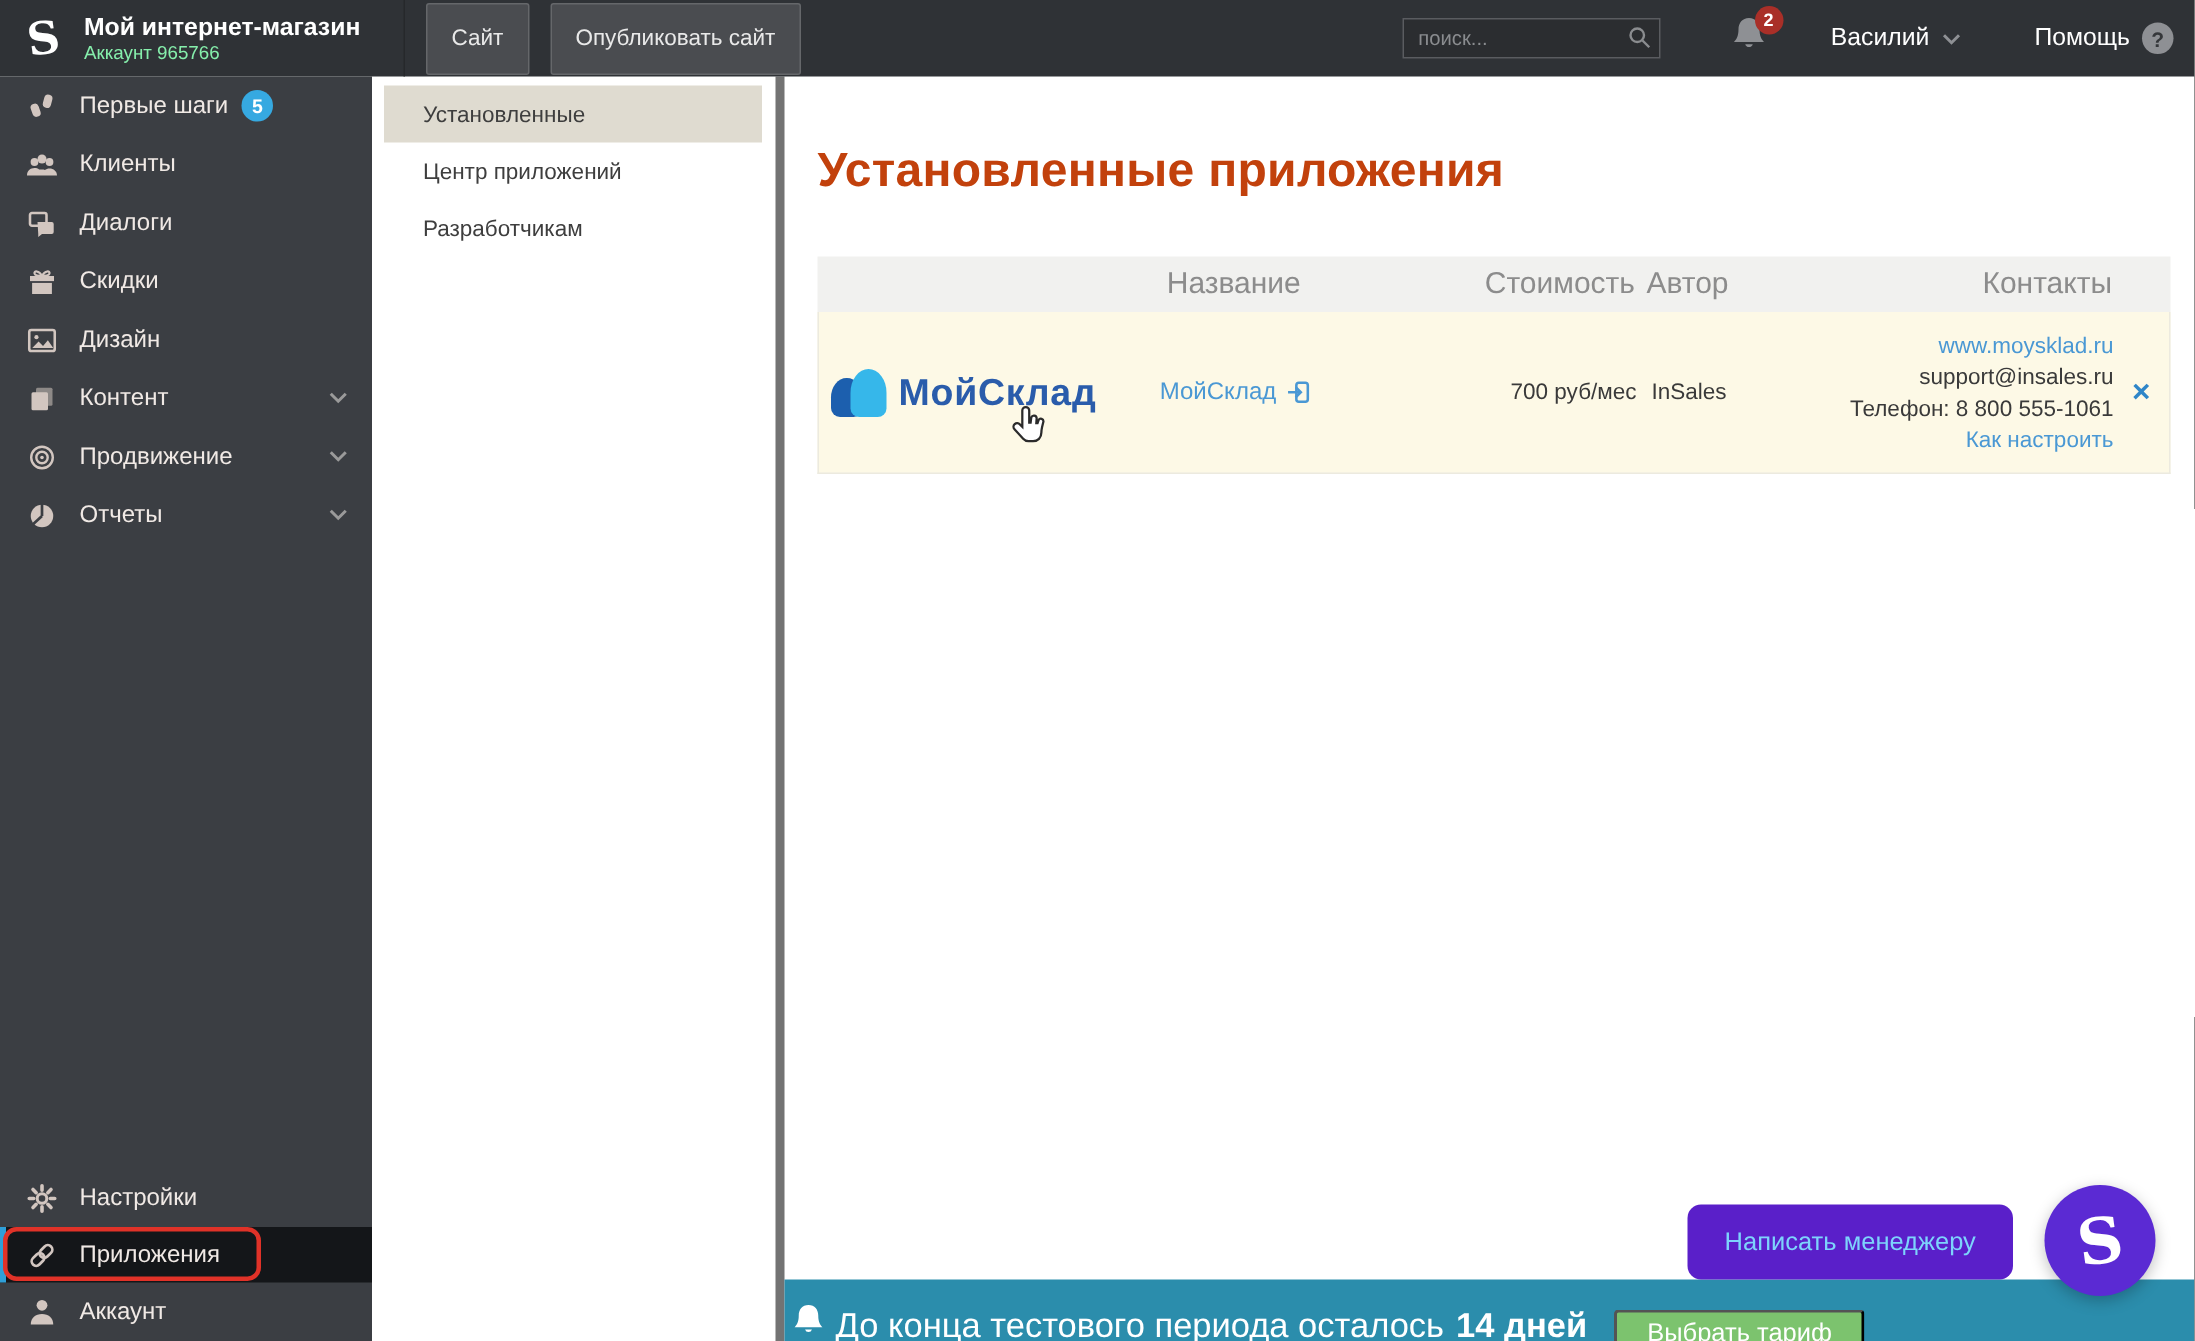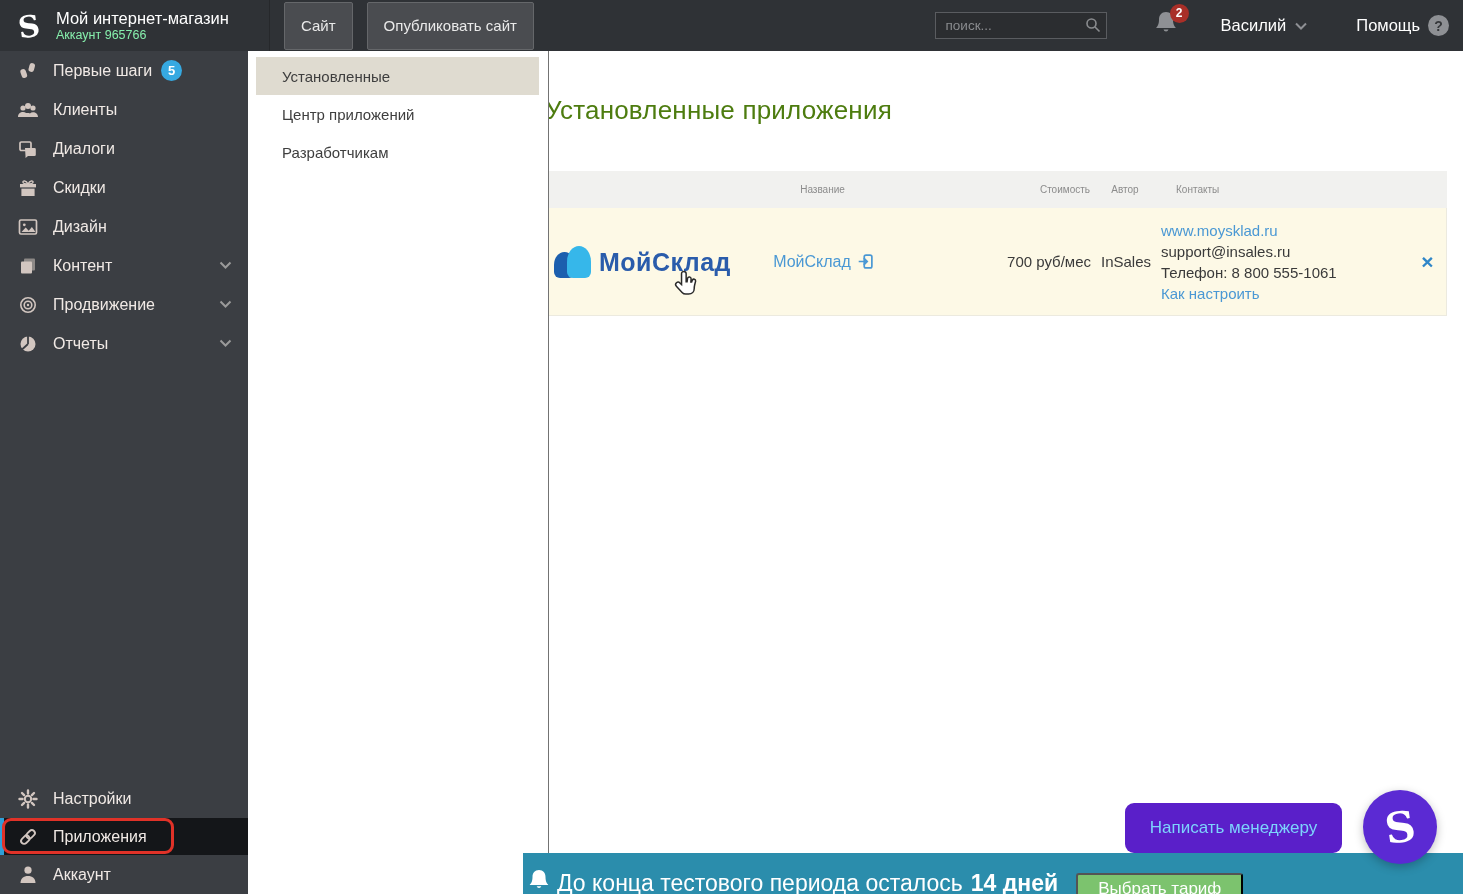--- a/index.html
+++ b/index.html
@@ -6,21 +6,21 @@
   html,body { background:#222; }
   .screen {
     position:relative; width:1463px; height:894px; overflow:hidden;
     font-family:"Liberation Sans", sans-serif; background:#ffffff;
   }
   
   .topbar { position:absolute; left:0; top:0; width:1463px; height:51px; background:#2f3236; display:flex; align-items:center; z-index:30; }
   .brand { display:flex; align-items:center; width:270px; height:51px; padding-left:10px; border-right:1px solid #26282b; }
   .brand-s { width:38px; height:38px; display:flex; align-items:center; justify-content:center; color:#fff; font-size:30px; font-weight:bold; font-family:"DejaVu Serif", serif; transform:rotate(-8deg); }
   .brand-txt { margin-left:8px; line-height:1.15; }
-  .brand-title { color:#ffffff; font-size:16.5px; font-weight:normal; }
+  .brand-title { color:#ffffff; font-size:16.5px; font-weight:bold; }
   .brand-sub { color:#86efac; font-size:12.5px; }
   .tb-btn { height:48px; margin-left:14px; padding:0 16px; background:#4a4c50; border:1px solid #65676a; color:#e9e9e9; font-size:15px; display:flex; align-items:center; border-radius:2px; cursor:pointer; }
   .tb-right { margin-left:auto; display:flex; align-items:center; padding-right:14px; }
   .search-box { position:relative; width:172px; height:27px; }
   .search-box input { width:100%; height:100%; background:#2b2d30; border:1px solid #5a5c60; color:#a9abae; font-size:13.5px; padding:0 28px 0 10px; outline:none; font-family:"Liberation Sans",sans-serif; }
   .search-box input::placeholder { color:#8a8c8f; }
   .search-ic { position:absolute; right:6px; top:5px; }
   .bell-wrap { position:relative; margin-left:46px; width:30px; height:34px; cursor:pointer; }
   .badge-red { position:absolute; right:-6px; top:-5px; width:19px; height:19px; border-radius:50%; background:#a92f28; color:#fff; font-size:12px; font-weight:bold; display:flex; align-items:center; justify-content:center; }
   .user { display:flex; align-items:center; margin-left:38px; color:#fff; font-size:16.5px; cursor:pointer; }
@@ -31,35 +31,35 @@
   .nav-item { display:flex; align-items:center; height:39px; padding-left:16px; color:#f0e9e5; font-size:16px; cursor:pointer; position:relative; }
   .nav-ic { width:24px; display:flex; justify-content:center; }
   .nav-lab { margin-left:13px; }
   .nav-chev { margin-left:auto; margin-right:16px; display:flex; }
   .badge-blue { width:21px; height:21px; margin-left:9px; border-radius:50%; background:#36a9e1; color:#fff; font-size:13px; font-weight:bold; display:flex; align-items:center; justify-content:center; }
   .side-bottom { position:absolute; left:0; bottom:0; width:248px; }
   .nav-item.active-dark { background:#141619; height:37px; }
   .active-strip { position:absolute; left:0; top:0; width:4px; height:100%; background:#2f9fd8; }
   .annot { position:absolute; left:2px; top:0px; width:172px; height:36px; border:3px solid #e03228; border-radius:9px; pointer-events:none; }
   
-  .submenu { position:absolute; left:248px; top:51px; width:301px; height:843px; background:#ffffff; border-right:1px solid #737373; z-index:10; }
+  .submenu { position:absolute; left:248px; top:51px; width:275px; height:843px; background:#ffffff; border-right:6px solid #737373; z-index:10; }
   .sub-item { height:38px; display:flex; align-items:center; padding-left:26px; font-size:15px; color:#3e3e3e; cursor:pointer; margin:0 9px 0 8px; }
   .sub-item.sel { background:#dfdbd0; }
   .submenu .sub-item:first-child { margin-top:6px; }
   
   .main { position:absolute; left:523px; top:51px; width:940px; height:843px; background:#fff; }
-  .page-title { position:absolute; left:22px; top:44px; font-size:26px; color:#4d7c0f; font-weight:400; letter-spacing:0.2px; }
+  .page-title { position:absolute; left:22px; top:44px; font-size:32px; color:#c2410c; font-weight:700; letter-spacing:0.2px; }
   .tbl { position:absolute; left:22px; top:120px; width:902px; }
-  .tbl-head { display:flex; height:37px; background:#f1f1ef; align-items:center; color:#8c8c8c; font-size:10px; }
+  .tbl-head { display:flex; height:37px; background:#f1f1ef; align-items:center; color:#8c8c8c; font-size:20px; }
   .tbl-row { display:flex; min-height:108px; background:#fdf9e6; border:1px solid #eceadf; border-top:none; align-items:center; }
   .c-logo { width:185px; padding-left:8px; }
   .c-name { width:185px; text-align:center; }
   .c-price { width:175px; text-align:right; }
   .c-author { width:70px; text-align:center; }
-  .c-contacts { width:248px; padding-left:16px; text-align:left; }
+  .c-contacts { width:248px; padding-left:16px; text-align:right; }
   .c-close { flex:1; text-align:center; }
   .link { color:#4a98d4; cursor:pointer; }
   .name-link { font-size:16px; display:inline-flex; align-items:center; gap:6px; }
   .price-txt,.author-txt { color:#3a3a3a; font-size:15px; }
   .contacts { font-size:15px; line-height:21px; color:#3a3a3a; padding:10px 0; }
   .close-x { color:#2f86c8; font-size:21px; font-weight:bold; cursor:pointer; line-height:1; }
   
   .ms-logo { position:relative; display:flex; align-items:flex-end; cursor:pointer; }
   .ms-hill1 { width:22px; height:26px; background:#1c5fae; border-radius:50% 50% 6px 6px; }
   .ms-hill2 { width:26px; height:32px; background:#36b7ea; border-radius:50% 50% 6px 6px; margin-left:-8px; }

